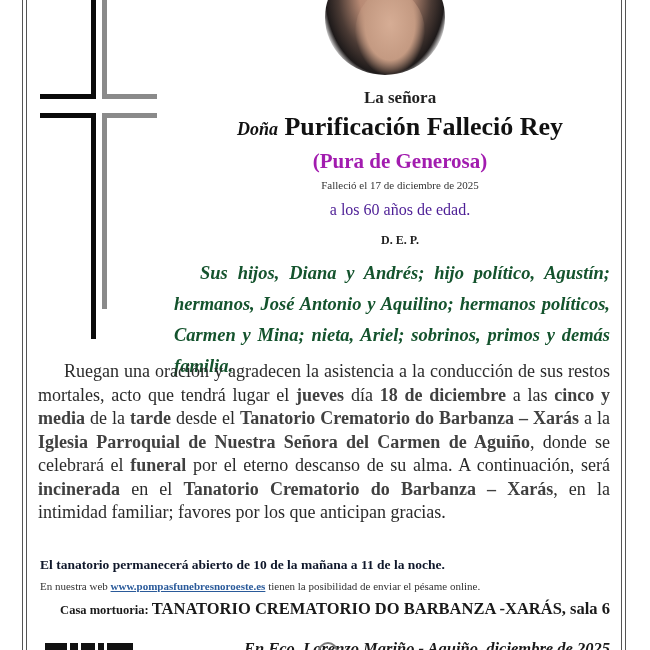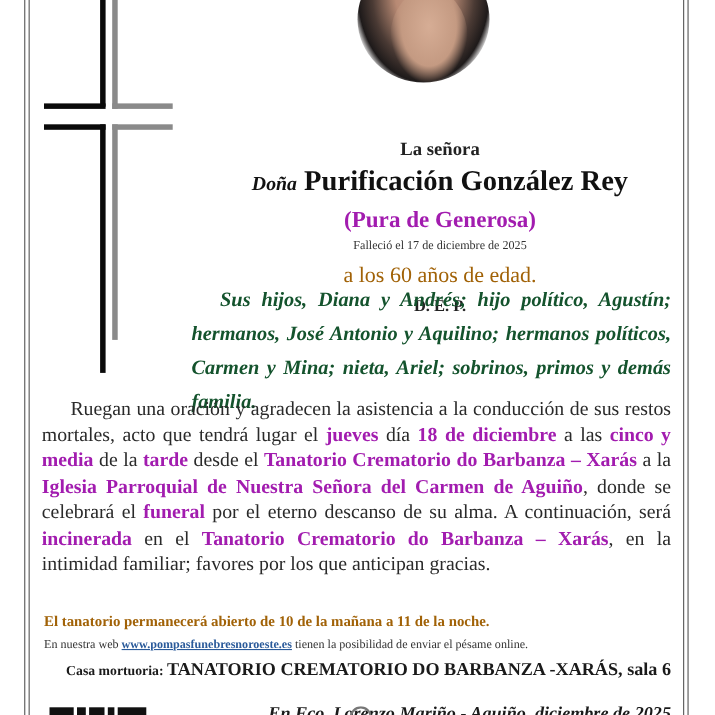--- a/index.html
+++ b/index.html
@@ -6,32 +6,32 @@
   body { width:650px; height:650px; overflow:hidden; background:#ffffff; position:relative; font-family:"Liberation Serif", "DejaVu Serif", serif; color:#1a1a1a; }
   .frame-line { position:absolute; top:0; height:650px; background:#555; }
   .cross-bar { position:absolute; }
   .black { background:#0a0a0a; }
   .gray { background:#8a8a8a; }
   .photo { position:absolute; left:325px; top:-40px; width:120px; height:115px; border-radius:50%;
            background: radial-gradient(ellipse at 50% 30%, #c9a08a 0%, #b88a74 30%, #4a3a34 55%, #1e1a1a 70%, rgba(255,255,255,0) 78%);
            filter: blur(0.6px); }
   .photo-skin { position:absolute; left:355px; top:-10px; width:70px; height:85px; border-radius:50% 50% 45% 45%;
            background: radial-gradient(ellipse at 50% 40%, #d6ad95 0%, #c49a82 50%, rgba(196,154,130,0) 72%); }
-  .center { position:absolute; left:170px; width:460px; text-align:center;margin-top:38px; }
+  .center { position:absolute; left:170px; width:460px; text-align:center; }
   .t-senora { top:88px; font-size:17px; font-weight:bold; color:#222; }
   .t-name { top:112px; font-size:26px; font-weight:bold; color:#111; white-space:nowrap; }
   .t-name .dona { font-size:18px; font-weight:bold;font-style:italic; }
   .t-alias { top:149px; font-size:21px; font-weight:bold; color:#a21caf; }
   .t-died { top:179px; font-size:11px; color:#333; }
-  .t-age { top:201px; font-size:20px; color:#a16207; }
-  .t-dep { top:233px; font-size:15px; font-weight:bold; color:#222; }
+  .t-age { top:201px; font-size:16px; color:#4c1d95; }
+  .t-dep { top:233px; font-size:12px; font-weight:bold; color:#222; }
   .family { position:absolute; left:174px; top:258px; width:436px; font-size:18.5px; font-style:italic; font-weight:bold; line-height:31px; text-align:justify; text-align-last:left; text-indent:26px; color:#14532d; }
   .body { position:absolute; left:38px; top:360px; width:572px; font-size:18px; line-height:23.5px; text-align:justify; text-indent:26px; color:#2a2a2a; }
-  .body b { color:#a21caf;margin-top:45px; }
-  .open { position:absolute; left:40px; top:557px; font-size:13.5px; font-weight:bold; color:#a16207; white-space:nowrap; }
+  .body b { color:#404040;margin-top:45px; }
+  .open { position:absolute; left:40px; top:557px; font-size:13.5px; font-weight:bold; color:#0f172a; white-space:nowrap; }
   .web { position:absolute; left:40px; top:580px; font-size:11px; color:#333; white-space:nowrap; }
   .web a { color:#2a5a9a; text-decoration:underline; font-weight:bold; }
   .casa { position:absolute; right:40px; top:599px; font-size:16.5px; font-weight:bold; color:#1a1a1a; white-space:nowrap; text-align:right; }
   .casa .lbl { font-size:12.5px; }
   .place { position:absolute; right:40px; top:621px; font-size:16.5px; font-style:italic; font-weight:bold; color:#1a1a1a; white-space:nowrap;margin-top:18px; }
   .qr { position:absolute; left:45px; top:643px; width:96px; height:7px; display:flex; gap:3px; }
   .qr span { background:#111; height:7px; display:block; }
   .glyph { position:absolute; left:318px; top:642px; width:16px; height:16px; border:2px solid #777; border-radius:50%; border-bottom-color:transparent; }
 </style>
 </head>
@@ -52,21 +52,21 @@
   <div class="cross-bar gray" style="left:102px;top:113px;width:55px;height:5px;"></div>
   <div class="cross-bar gray" style="left:102px;top:113px;width:5px;height:196px;"></div>
 </div>
 
 <div class="photo"></div>
 <div class="photo-skin"></div>
 
 <div class="center t-senora">La señora</div>
 <div class="center t-name">
   <span class="dona">Doña</span>
-  <span>Purificación González Rey</span>
+  <span>Purificación Falleció Rey</span>
 </div>
 <div class="center t-alias">(Pura de Generosa)</div>
 <div class="center t-died">Falleció el 17 de diciembre de 2025</div>
 <div class="center t-age">a los 60 años de edad.</div>
 <div class="center t-dep">D. E. P.</div>
 
 <div class="family">Sus hijos, Diana y Andrés; hijo político, Agustín; hermanos, José Antonio y Aquilino; hermanos políticos, Carmen y Mina; nieta, Ariel; sobrinos, primos y demás familia.</div>
 
 <div class="body"><span>Ruegan una oración y agradecen la asistencia a la conducción de sus restos mortales, acto que tendrá lugar el </span><b>jueves</b><span> día </span><b>18 de diciembre</b><span> a las </span><b>cinco y media</b><span> de la </span><b>tarde</b><span> desde el </span><b>Tanatorio Crematorio do Barbanza – Xarás</b><span> a la </span><b>Iglesia Parroquial de Nuestra Señora del Carmen de Aguiño</b><span>, donde se celebrará el </span><b>funeral</b><span> por el eterno descanso de su alma. A continuación, será </span><b>incinerada</b><span> en el </span><b>Tanatorio Crematorio do Barbanza – Xarás</b><span>, en la intimidad familiar; favores por los que anticipan gracias.</span></div>
 

